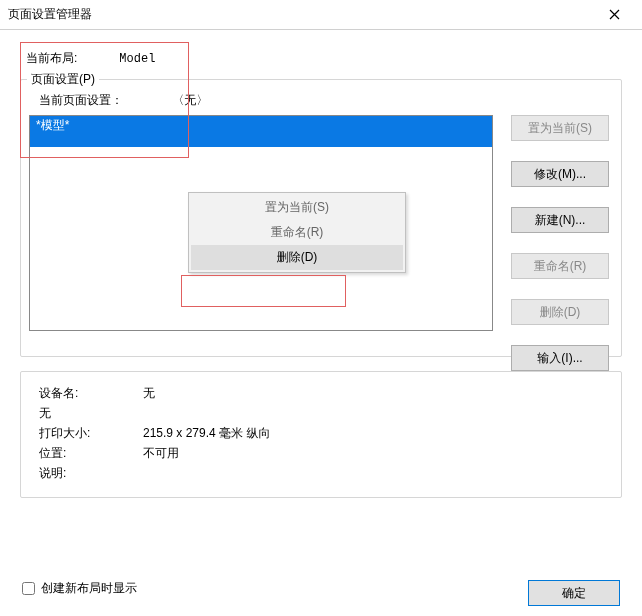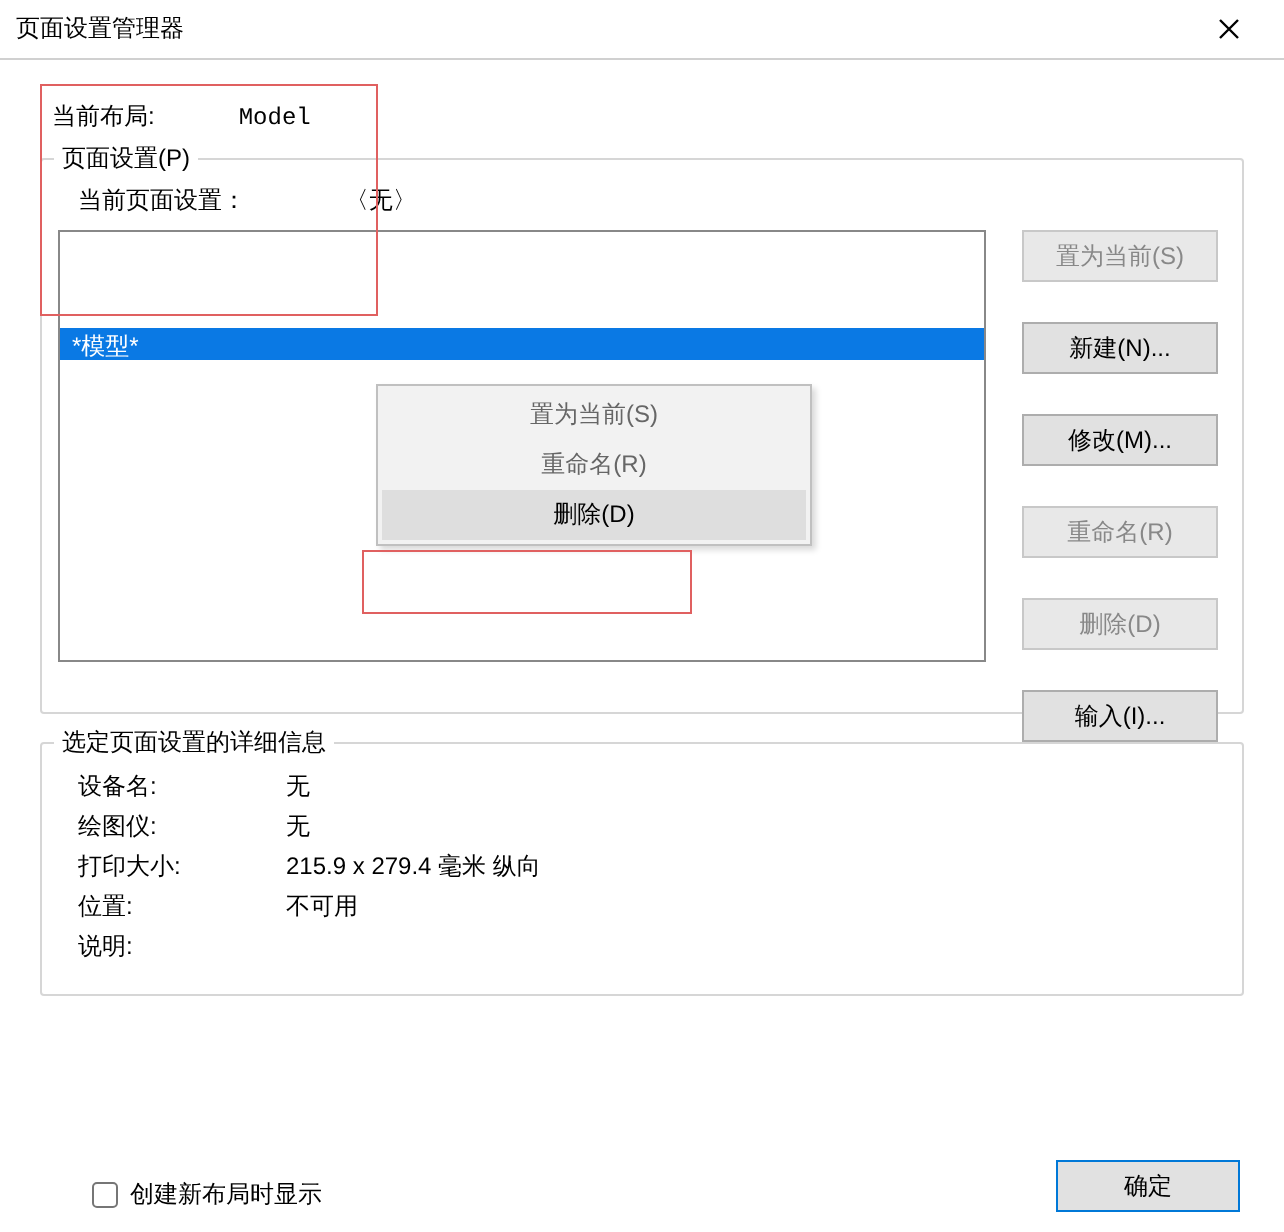--- a/index.html
+++ b/index.html
@@ -83,24 +83,23 @@
   }
   .listbox {
     flex: 1;
     height: 216px;
     border: 1px solid #888;
     background: #fff;
     position: relative;
   }
   .list-item {
     padding: 1px 6px;
-    height: 16px;
+    height: 31px;
     line-height: 16px;
     cursor: default;
-    margin-top: 48px;
   }
   .list-item.selected {
     background: #0a79e4;
     color: #fff;
   }
   .btn-col {
     width: 98px;
     display: flex;
     flex-direction: column;
     gap: 20px;
@@ -142,23 +141,22 @@
   }
   .details .row {
     display: flex;
     margin: 3px 0 3px 10px;
   }
   .details .row .k { width: 104px; }
   .footer {
     position: absolute;
     left: 0; right: 0; bottom: 10px;
     display: flex;
-    align-items: flex-end;
+    align-items: flex-start;
     padding: 0 22px;
-    margin-left: 24px;
   }
   .chk {
     display: flex;
     align-items: center;
     gap: 6px;
   }
   .chk input { width: 13px; height: 13px; margin:0; }
   .footer .spacer { flex: 1; }
   .footer button.wbtn { width: 92px; margin-left: 16px; }
   .footer button.default { border: 1px solid #0078d7; background:#e1e1e1;}
@@ -196,37 +194,35 @@
 
         <div class="ctx-menu">
           <div class="ctx-item">置为当前(S)</div>
           <div class="ctx-item">重命名(R)</div>
           <div class="ctx-item active">删除(D)</div>
         </div>
       </div>
 
       <div class="btn-col">
         <button class="wbtn" disabled="">置为当前(S)</button>
+        <button class="wbtn">修改(M)...</button>
         <button class="wbtn">新建(N)...</button>
-        <button class="wbtn">修改(M)...</button>
         <button class="wbtn" disabled="">重命名(R)</button>
         <button class="wbtn" disabled="">删除(D)</button>
         <button class="wbtn">输入(I)...</button>
       </div>
     </div>
   </div>
 
   <div class="fieldset details">
-    <span class="legend">选定页面设置的详细信息</span>
     <div class="row">
       <span class="k">设备名:</span>
       <span>无</span>
     </div>
     <div class="row">
-      <span class="k">绘图仪:</span>
       <span>无</span>
     </div>
     <div class="row">
       <span class="k">打印大小:</span>
       <span>215.9 x 279.4 毫米  纵向</span>
     </div>
     <div class="row">
       <span class="k">位置:</span>
       <span>不可用</span>
     </div>

